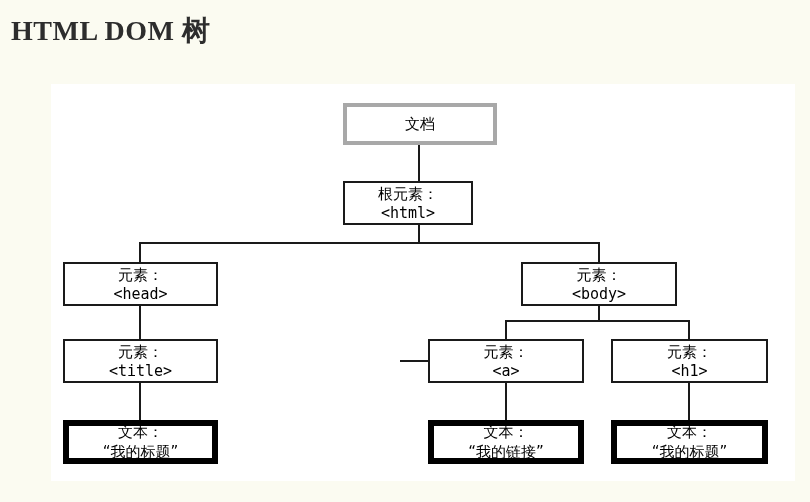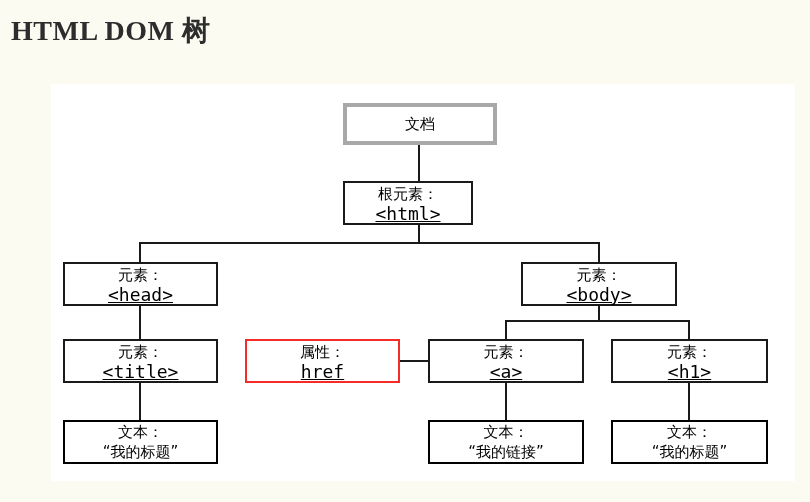--- a/index.html
+++ b/index.html
@@ -24,28 +24,27 @@
     position:absolute;box-sizing:border-box;height:44px;
     background:#ffffff;
     display:flex;flex-direction:column;justify-content:center;align-items:center;
     text-align:center;color:#000000;
   }
   .node .l1{
     font-size:15px;line-height:20px;
     font-family:"DejaVu Sans",sans-serif;
   }
   .node .l2{
-    font-size:18px;line-height:19px;
+    font-size:15px;line-height:19px;
     font-family:"DejaVu Sans Mono","Liberation Mono",monospace;
-    text-decoration:underline;
   }
   .el{border:2px solid #1a1a1a;}
   .doc{border:4px solid #a8a8a8;height:42px;}
   .attr{border:2px solid #f52b2a;}
-  .txt{border:2px solid #000000;}
+  .txt{border:6px solid #000000;}
   .line{position:absolute;background:#1a1a1a;}
 </style>
 </head>
 <body>
 
 <div class="page-title">HTML DOM 树</div>
 
 <div class="diagram">
 
   <div class="line" style="left:367px;top:61px;width:2px;height:37px;"></div>
@@ -80,24 +79,20 @@
   <div class="node el" style="left:470px;top:178px;width:156px;">
     <span class="l1">元素：</span>
     <span class="l2">&lt;body&gt;</span>
   </div>
 
   <div class="node el" style="left:12px;top:255px;width:155px;">
     <span class="l1">元素：</span>
     <span class="l2">&lt;title&gt;</span>
   </div>
 
-  <div class="node attr" style="left:194px;top:255px;width:155px;">
-    <span class="l1">属性：</span>
-    <span class="l2">href</span>
-  </div>
 
   <div class="node el" style="left:377px;top:255px;width:156px;">
     <span class="l1">元素：</span>
     <span class="l2">&lt;a&gt;</span>
   </div>
 
   <div class="node el" style="left:560px;top:255px;width:157px;">
     <span class="l1">元素：</span>
     <span class="l2">&lt;h1&gt;</span>
   </div>

